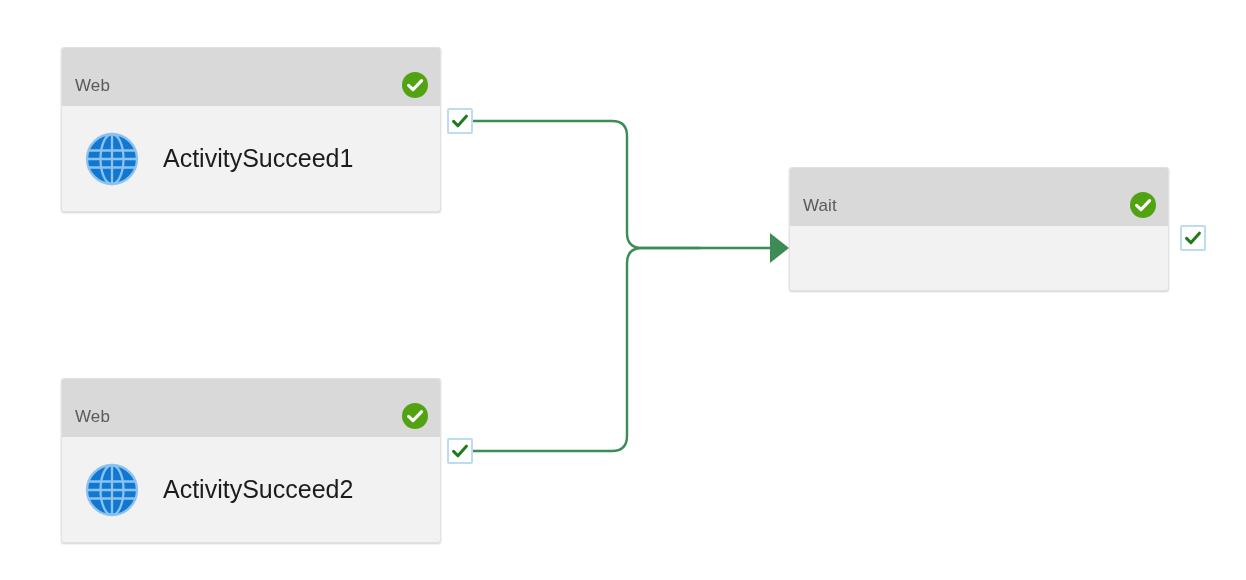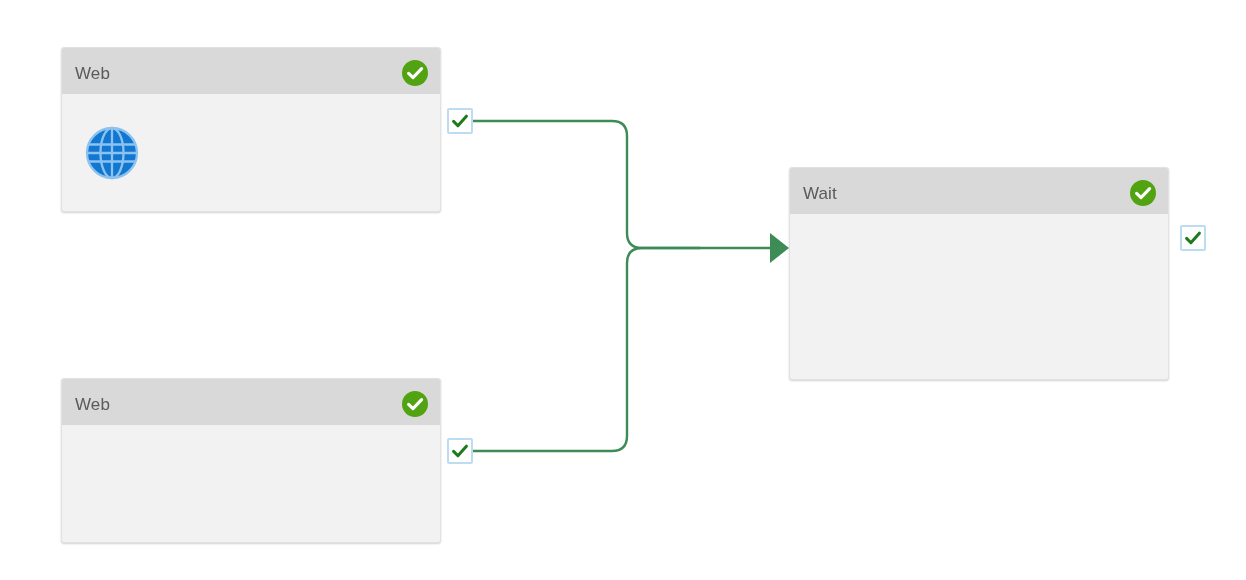--- a/index.html
+++ b/index.html
@@ -39,21 +39,21 @@
     box-shadow: 0 1px 2px rgba(0,0,0,0.18);
     display: flex;
     flex-direction: column;
   }
   .node-header {
     height: 42px;
     background: #d9d9d9;
     border-radius: 2px 2px 0 0;
     display: flex;
     align-items: center;
-    padding: 4px 11px 0 13px;
+    padding: 16px 11px 0 13px;
     flex: 0 0 auto;
   }
   .node-type {
     font-size: 17px;
     color: #5a5a5a;
     letter-spacing: 0.1px;
     flex: 1 1 auto;
     line-height: 1;
   }
   .status-badge {
@@ -124,29 +124,30 @@
           <g fill="none" stroke="#8cc2ef" stroke-width="2.3">
             <circle cx="29" cy="29" r="25"></circle>
             <ellipse cx="29" cy="29" rx="11.5" ry="25"></ellipse>
             <line x1="29" y1="4" x2="29" y2="54"></line>
             <line x1="5.5" y1="20.5" x2="52.5" y2="20.5"></line>
             <line x1="4" y1="29" x2="54" y2="29"></line>
             <line x1="5.5" y1="37.5" x2="52.5" y2="37.5"></line>
           </g>
         </svg>
       </span>
+      <span class="node-label">ActivitySucceed1</span>
     </div>
   </div>
   <div class="port" style="left:447px; top:108px;">
     <svg viewBox="0 0 18 18" width="18" height="18">
       <path d="M 2.6 9.4 L 6.9 13.8 L 15.4 4.2" fill="none" stroke="#1d7a1d" stroke-width="3" stroke-linecap="round" stroke-linejoin="round"></path>
     </svg>
   </div>
 
-  <div class="node" style="left:789px; top:167px; width:380px; height:213px;">
+  <div class="node" style="left:789px; top:167px; width:380px; height:124px;">
     <div class="node-header">
       <span class="node-type">Wait</span>
       <span class="status-badge">
         <svg viewBox="0 0 28 28" width="28" height="28">
           <circle cx="14" cy="14" r="13" fill="#52a312"></circle>
           <path d="M 7.6 14.3 L 12 18.6 L 20.6 9.6" fill="none" stroke="#ffffff" stroke-width="3.1" stroke-linecap="round" stroke-linejoin="round"></path>
         </svg>
       </span>
     </div>
   </div>
@@ -159,20 +160,36 @@
   <div class="node" style="left:61px; top:378px; width:380px; height:165px;">
     <div class="node-header">
       <span class="node-type">Web</span>
       <span class="status-badge">
         <svg viewBox="0 0 28 28" width="28" height="28">
           <circle cx="14" cy="14" r="13" fill="#52a312"></circle>
           <path d="M 7.6 14.3 L 12 18.6 L 20.6 9.6" fill="none" stroke="#ffffff" stroke-width="3.1" stroke-linecap="round" stroke-linejoin="round"></path>
         </svg>
       </span>
     </div>
+    <div class="node-body">
+      <span class="node-icon">
+        <svg viewBox="0 0 58 58" width="58" height="58">
+          <circle cx="29" cy="29" r="25" fill="#1177d1"></circle>
+          <g fill="none" stroke="#8cc2ef" stroke-width="2.3">
+            <circle cx="29" cy="29" r="25"></circle>
+            <ellipse cx="29" cy="29" rx="11.5" ry="25"></ellipse>
+            <line x1="29" y1="4" x2="29" y2="54"></line>
+            <line x1="5.5" y1="20.5" x2="52.5" y2="20.5"></line>
+            <line x1="4" y1="29" x2="54" y2="29"></line>
+            <line x1="5.5" y1="37.5" x2="52.5" y2="37.5"></line>
+          </g>
+        </svg>
+      </span>
+      <span class="node-label">ActivitySucceed2</span>
+    </div>
   </div>
   <div class="port" style="left:447px; top:438px;">
     <svg viewBox="0 0 18 18" width="18" height="18">
       <path d="M 2.6 9.4 L 6.9 13.8 L 15.4 4.2" fill="none" stroke="#1d7a1d" stroke-width="3" stroke-linecap="round" stroke-linejoin="round"></path>
     </svg>
   </div>
 
 </div>
 
 </body></html>

